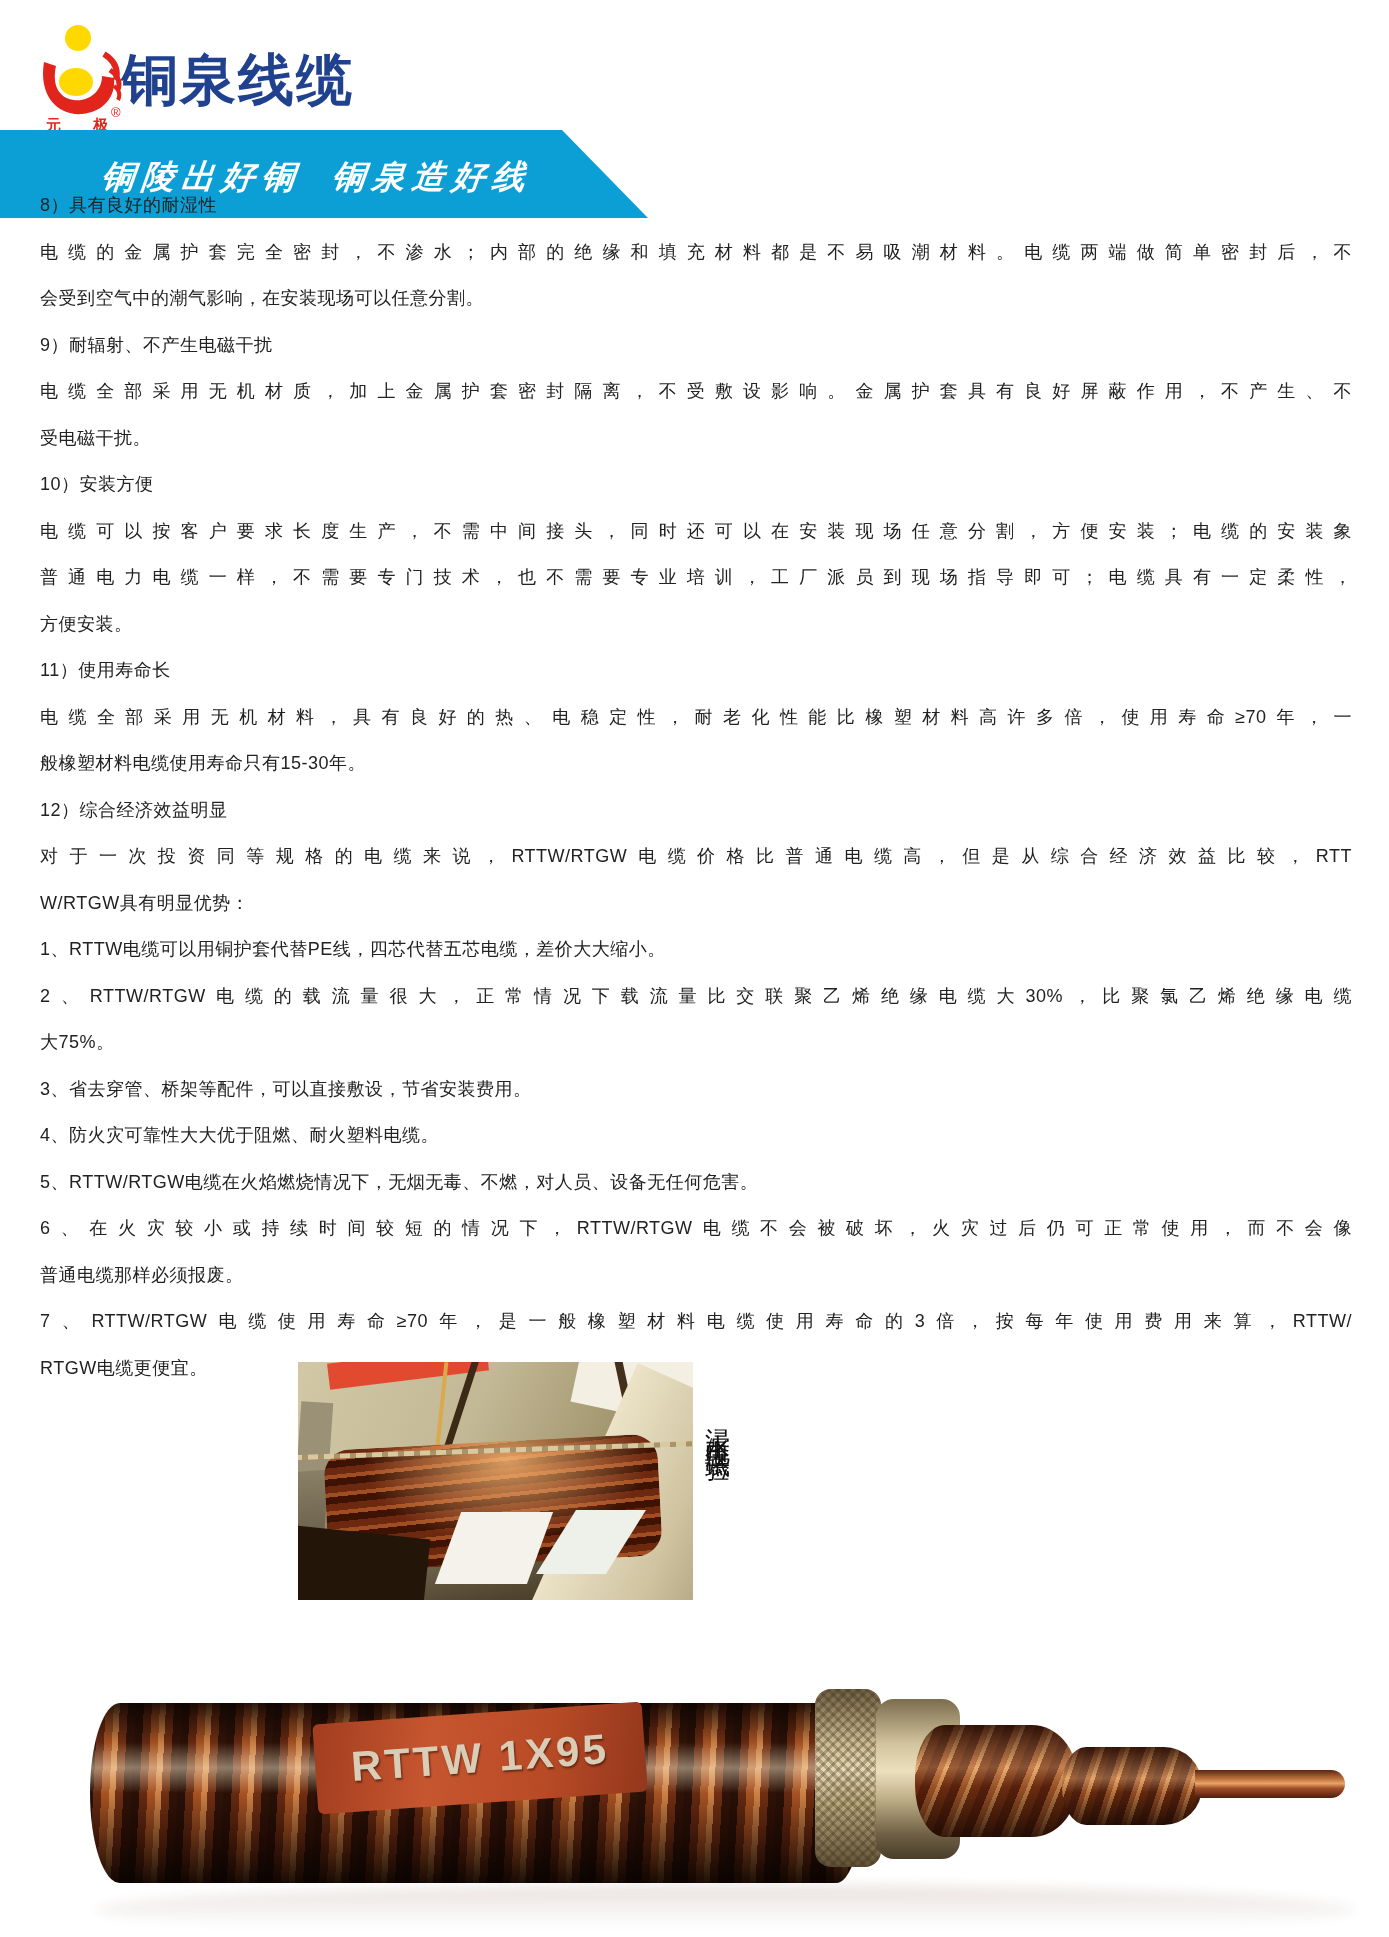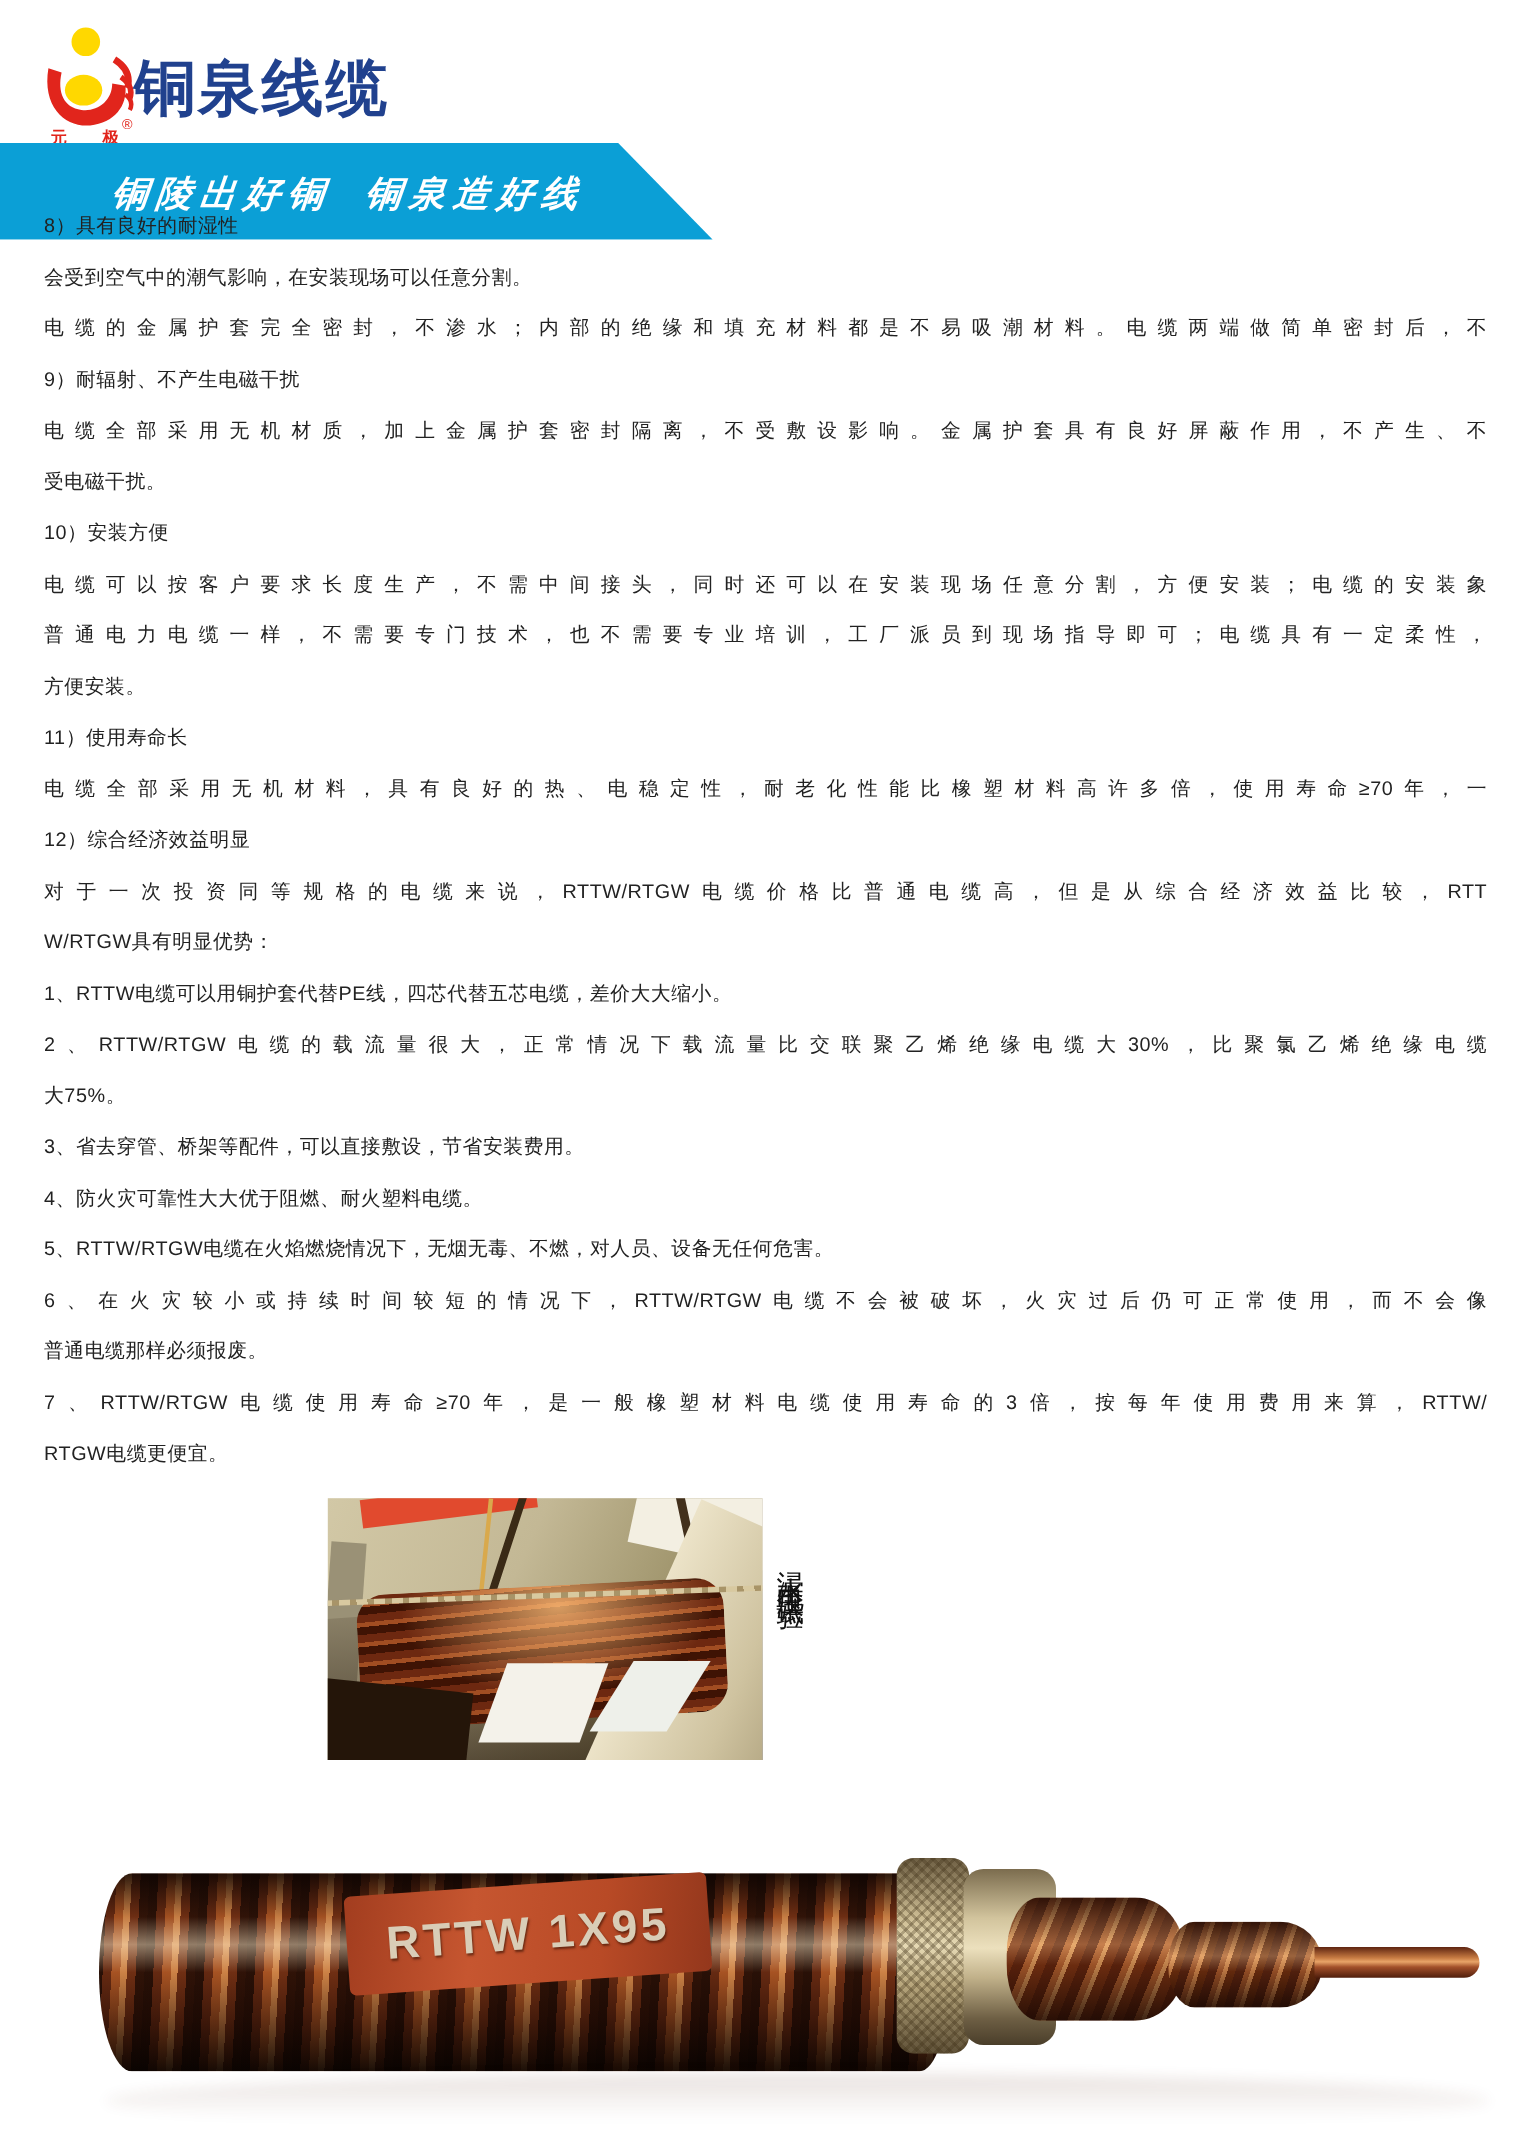--- a/index.html
+++ b/index.html
@@ -101,31 +101,32 @@
     <text x="20" y="110" font-size="15" font-weight="bold" letter-spacing="14" fill="var(--logo-red,#e1251c)">元 极</text>
   </svg>
   <div class="company">铜泉线缆</div>
 
   <div class="banner">
     <div class="slogan">铜陵出好铜  铜泉造好线</div>
   </div>
 
   <div class="content">
     <div class="ln">8）具有良好的耐湿性</div>
+    <div class="ln full">电缆的金属护套完全密封，不渗水；内部的绝缘和填充材料都是不易吸潮材料。电缆两端做简单密封后，不</div>
     <div class="ln">会受到空气中的潮气影响，在安装现场可以任意分割。</div>
-    <div class="ln full">电缆的金属护套完全密封，不渗水；内部的绝缘和填充材料都是不易吸潮材料。电缆两端做简单密封后，不</div>
     <div class="ln">9）耐辐射、不产生电磁干扰</div>
     <div class="ln full">电缆全部采用无机材质，加上金属护套密封隔离，不受敷设影响。金属护套具有良好屏蔽作用，不产生、不</div>
     <div class="ln">受电磁干扰。</div>
     <div class="ln">10）安装方便</div>
     <div class="ln full">电缆可以按客户要求长度生产，不需中间接头，同时还可以在安装现场任意分割，方便安装；电缆的安装象</div>
     <div class="ln full">普通电力电缆一样，不需要专门技术，也不需要专业培训，工厂派员到现场指导即可；电缆具有一定柔性，</div>
     <div class="ln">方便安装。</div>
     <div class="ln">11）使用寿命长</div>
     <div class="ln full">电缆全部采用无机材料，具有良好的热、电稳定性，耐老化性能比橡塑材料高许多倍，使用寿命≥70年，一</div>
+    <div class="ln">般橡塑材料电缆使用寿命只有15-30年。</div>
     <div class="ln">12）综合经济效益明显</div>
     <div class="ln full">对于一次投资同等规格的电缆来说，RTTW/RTGW电缆价格比普通电缆高，但是从综合经济效益比较，RTT</div>
     <div class="ln">W/RTGW具有明显优势：</div>
     <div class="ln">1、RTTW电缆可以用铜护套代替PE线，四芯代替五芯电缆，差价大大缩小。</div>
     <div class="ln full">2、RTTW/RTGW电缆的载流量很大，正常情况下载流量比交联聚乙烯绝缘电缆大30%，比聚氯乙烯绝缘电缆</div>
     <div class="ln">大75%。</div>
     <div class="ln">3、省去穿管、桥架等配件，可以直接敷设，节省安装费用。</div>
     <div class="ln">4、防火灾可靠性大大优于阻燃、耐火塑料电缆。</div>
     <div class="ln">5、RTTW/RTGW电缆在火焰燃烧情况下，无烟无毒、不燃，对人员、设备无任何危害。</div>
     <div class="ln full">6、在火灾较小或持续时间较短的情况下，RTTW/RTGW电缆不会被破坏，火灾过后仍可正常使用，而不会像</div>

